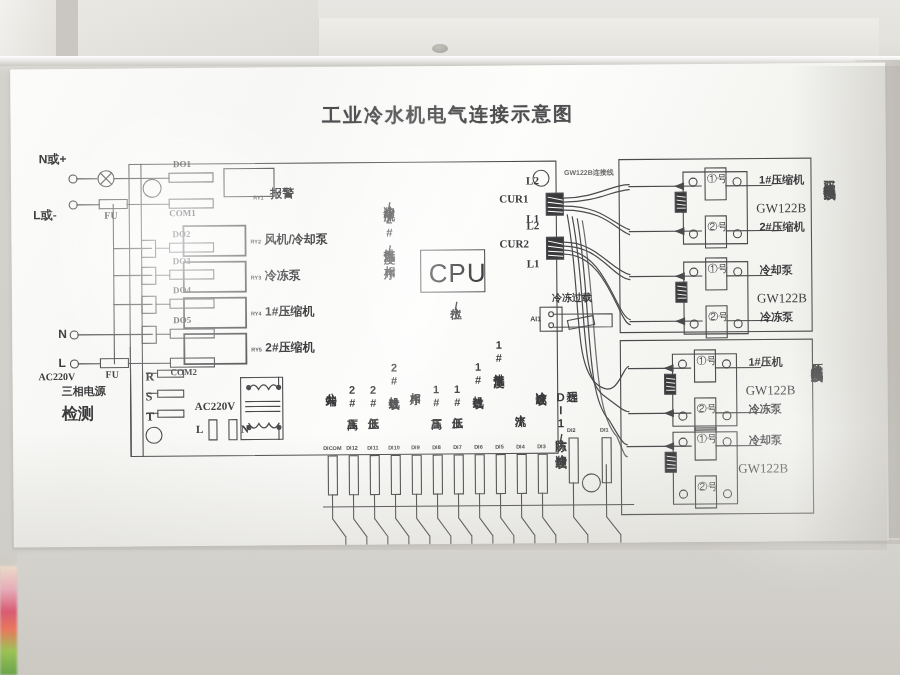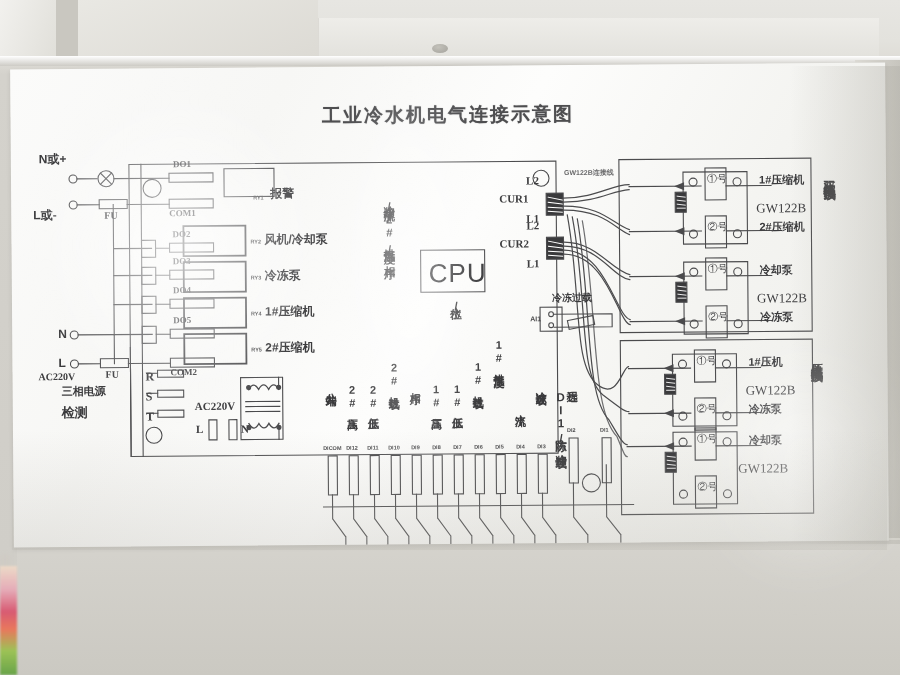--- a/index.html
+++ b/index.html
@@ -347,21 +347,21 @@
     <div class="t tiny" style="left:239px;top:208px;">RY3</div>
     <div class="t cn" style="left:253px;top:202px;font-size:12px;">冷冻泵</div>
 
     <div class="t tiny" style="left:239px;top:244px;">RY4</div>
     <div class="t cn" style="left:253px;top:238px;font-size:12px;">1#压缩机</div>
 
     <div class="t tiny" style="left:239px;top:280px;">RY5</div>
     <div class="t cn" style="left:253px;top:274px;font-size:12px;">2#压缩机</div>
 
     <div class="t cn" style="left:49px;top:317px;font-size:11px;text-align:center;">三相电源</div>
-    <div class="t cn" style="left:49px;top:337px;font-size:13px;">检测</div>
+    <div class="t cn" style="left:49px;top:337px;font-size:16px;">检测</div>
     <div class="t" style="left:133px;top:302px;font-size:12px;font-weight:700;">R</div>
     <div class="t" style="left:133px;top:322px;font-size:12px;font-weight:700;">S</div>
     <div class="t" style="left:133px;top:342px;font-size:12px;font-weight:700;">T</div>
     <div class="t" style="left:182px;top:333px;font-size:11px;font-weight:700;">AC220V</div>
     <div class="t" style="left:183px;top:356px;font-size:11px;font-weight:700;">L</div>
     <div class="t" style="left:228px;top:356px;font-size:11px;font-weight:700;">N</div>
 
     <div class="cpu" style="left:417px;top:192px;">CPU</div>
 
     <div class="vt" style="left:371px;top:130px;font-size:11.5px;">冷却水流/2#排气温度/相序</div>

